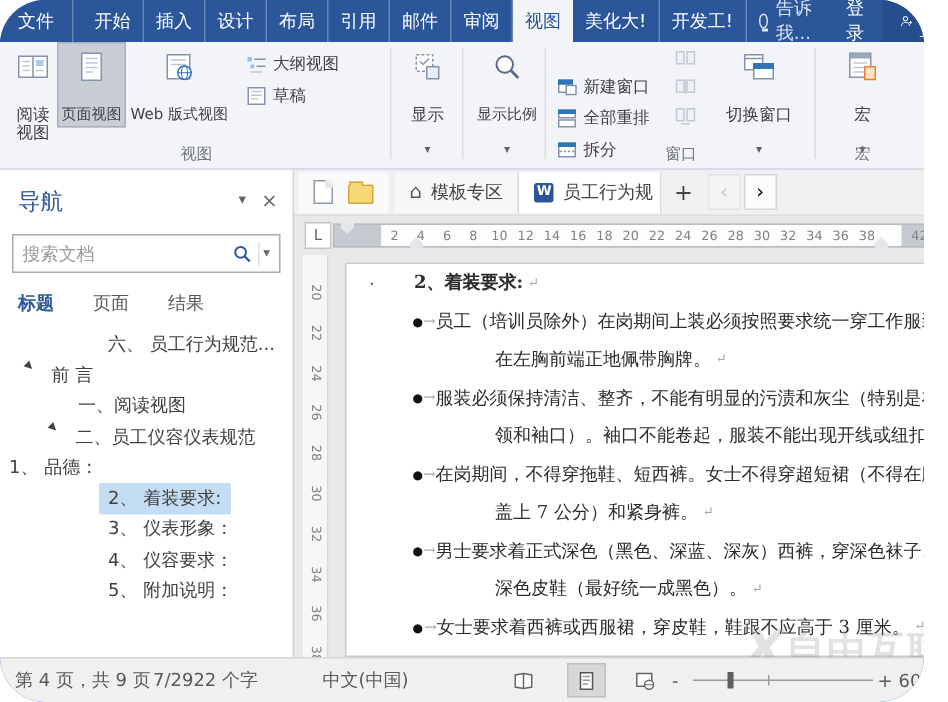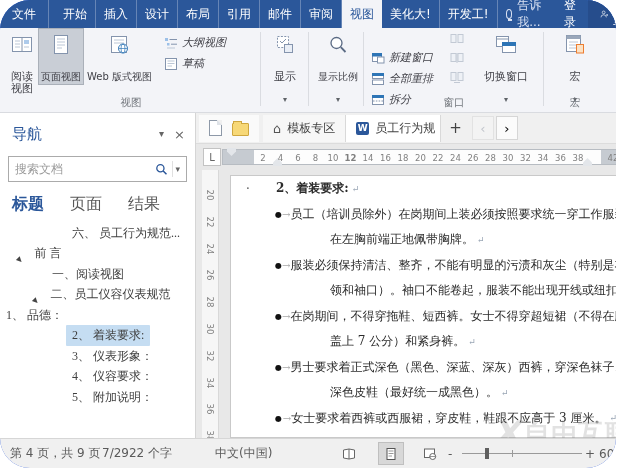--- a/index.html
+++ b/index.html
@@ -18,42 +18,42 @@
   .tb-share{display:flex;align-items:center;gap:5px;padding:0 12px;height:100%;background:#264d8c;}
   
   .ribbon{position:absolute;left:0;top:28px;width:632px;height:85px;background:#f3f4f8;border-bottom:1px solid #d9dbe0;box-sizing:border-box;}
   .rb-group{position:absolute;top:0;height:84px;}
   .vdiv{position:absolute;top:4px;width:1px;height:74px;background:#dadce1;}
   .bigbtn{display:flex;flex-direction:column;align-items:center;gap:14px;padding:5px 3px 2px;color:#3f3f46;font-size:11px;line-height:12px;text-align:center;}
   .bigbtn.pressed{background:#c9ced6;border:1px solid #aab0b9;padding:4px 2px 1px;}
   .bl.two{width:26px;}
   .bl.nw{white-space:nowrap;font-size:10px;}
   .caret{font-size:8px;color:#5f6368;line-height:6px;}
-  .smallcol{display:flex;flex-direction:column;gap:4px;font-style:italic;}
+  .smallcol{display:flex;flex-direction:column;gap:4px;}
   .smallbtn{display:flex;align-items:center;gap:4px;font-size:11px;color:#3f3f46;padding:1px 3px;white-space:nowrap;}
   .gl{position:absolute;bottom:2px;left:0;width:100%;text-align:center;font-size:10.5px;color:#73777d;}
   .disicons{display:flex;flex-direction:column;gap:6px;}
   .collapse{position:absolute;left:613px;top:98px;width:8px;height:8px;}
   .collapse::before{content:"";position:absolute;left:1px;top:2px;width:5px;height:5px;border-left:1.5px solid #8a8f96;border-top:1.5px solid #8a8f96;transform:rotate(45deg);}
   
   .navpane{position:absolute;left:0;top:113px;width:196px;height:325px;background:#fff;border-right:1px solid #d5d5d5;box-sizing:border-box;}
   .nav-head{display:flex;align-items:center;padding:12px 10px 8px 12px;}
   .nav-title{font-size:15px;color:#2b579a;}
   .nav-head-icons{margin-left:auto;display:flex;gap:10px;color:#666;}
   .nav-dd{font-size:10px;}
   .nav-x{font-size:13px;line-height:13px;}
   .nav-search{margin:4px 8px 10px 8px;height:24px;border:1px solid #ababab;display:flex;align-items:center;background:#fff;}
   .nav-search input{flex:1;border:none;outline:none;font-size:12px;color:#333;padding:0 6px;min-width:0;font-family:inherit;background:transparent;}
   .nav-search input::placeholder{color:#9a9a9a;}
   .ns-mag{margin:0 2px;}
   .ns-dd{font-size:9px;color:#666;padding:0 6px 0 2px;border-left:1px solid #e0e0e0;margin-left:2px;height:16px;display:flex;align-items:center;}
-  #nav-tabs{display:flex;gap:26px;padding:2px 12px 8px 12px;font-size:16px;color:#595959;}
+  #nav-tabs{display:flex;gap:26px;padding:2px 12px 8px 12px;font-size:12px;color:#595959;}
   .nav-tab.active{color:#2b579a;font-weight:bold;}
   #nav-tree{font-size:12px;color:#3f3f3f;}
-  .nav-row{height:20.5px;display:flex;align-items:flex-end;white-space:nowrap;font-family:Liberation Serif, serif;}
+  .nav-row{height:20.5px;display:flex;align-items:flex-start;white-space:nowrap;}
   .tri{display:inline-block;transform:rotate(45deg);font-size:7px;color:#444;margin-right:6px;}
   .nav-label{padding:2px 6px;border-radius:1px;}
   .nav-row.sel .nav-label{background:#c5ddf2;}
   
   .docarea{position:absolute;left:196px;top:113px;width:436px;height:325px;background:#e8e8e8;overflow:hidden;}
   .tabstrip{position:absolute;left:0;top:0;width:436px;height:31px;background:#f0f0f0;border-bottom:1px solid #dcdcdc;display:flex;align-items:center;box-sizing:border-box;}
   .ts-files{display:flex;align-items:center;gap:10px;background:#fafafa;height:27px;padding:0 10px;margin-left:3px;}
   .newdoc{width:11px;height:14px;background:#fff;border:1px solid #8e99a8;position:relative;}
   .newdoc::after{content:"";position:absolute;right:-1px;top:-1px;border-style:solid;border-width:0 5px 5px 0;border-color:transparent #f0f0f0 #dfe3e8 transparent;}
   .folder{width:15px;height:11px;background:#f7d877;border:1px solid #cfa73f;border-radius:1px;position:relative;margin-top:3px;}
@@ -388,21 +388,21 @@
         <div class="white"></div>
         <span class="marker m-fl"></span>
         <span class="marker m-h"></span>
         <span class="marker m-r"></span>
         <span id="hnum-end" class="hnum" style="left:390px">42</span>
       <span class="hnum" style="left: 40px;">2</span>
           <span class="hnum" style="left: 57.5px;">4</span>
           <span class="hnum" style="left: 75px;">6</span>
           <span class="hnum" style="left: 92.5px;">8</span>
           <span class="hnum" style="left: 110px;">10</span>
-          <span class="hnum" style="left: 127.5px; font-weight: bold;">12</span>
+          <span class="hnum" style="left: 127.5px;">12</span>
           <span class="hnum" style="left: 145px;">14</span>
           <span class="hnum" style="left: 162.5px;">16</span>
           <span class="hnum" style="left: 180px;">18</span>
           <span class="hnum" style="left: 197.5px;">20</span>
           <span class="hnum" style="left: 215px;">22</span>
           <span class="hnum" style="left: 232.5px;">24</span>
           <span class="hnum" style="left: 250px;">26</span>
           <span class="hnum" style="left: 267.5px;">28</span>
           <span class="hnum" style="left: 285px;">30</span>
           <span class="hnum" style="left: 302.5px;">32</span>

